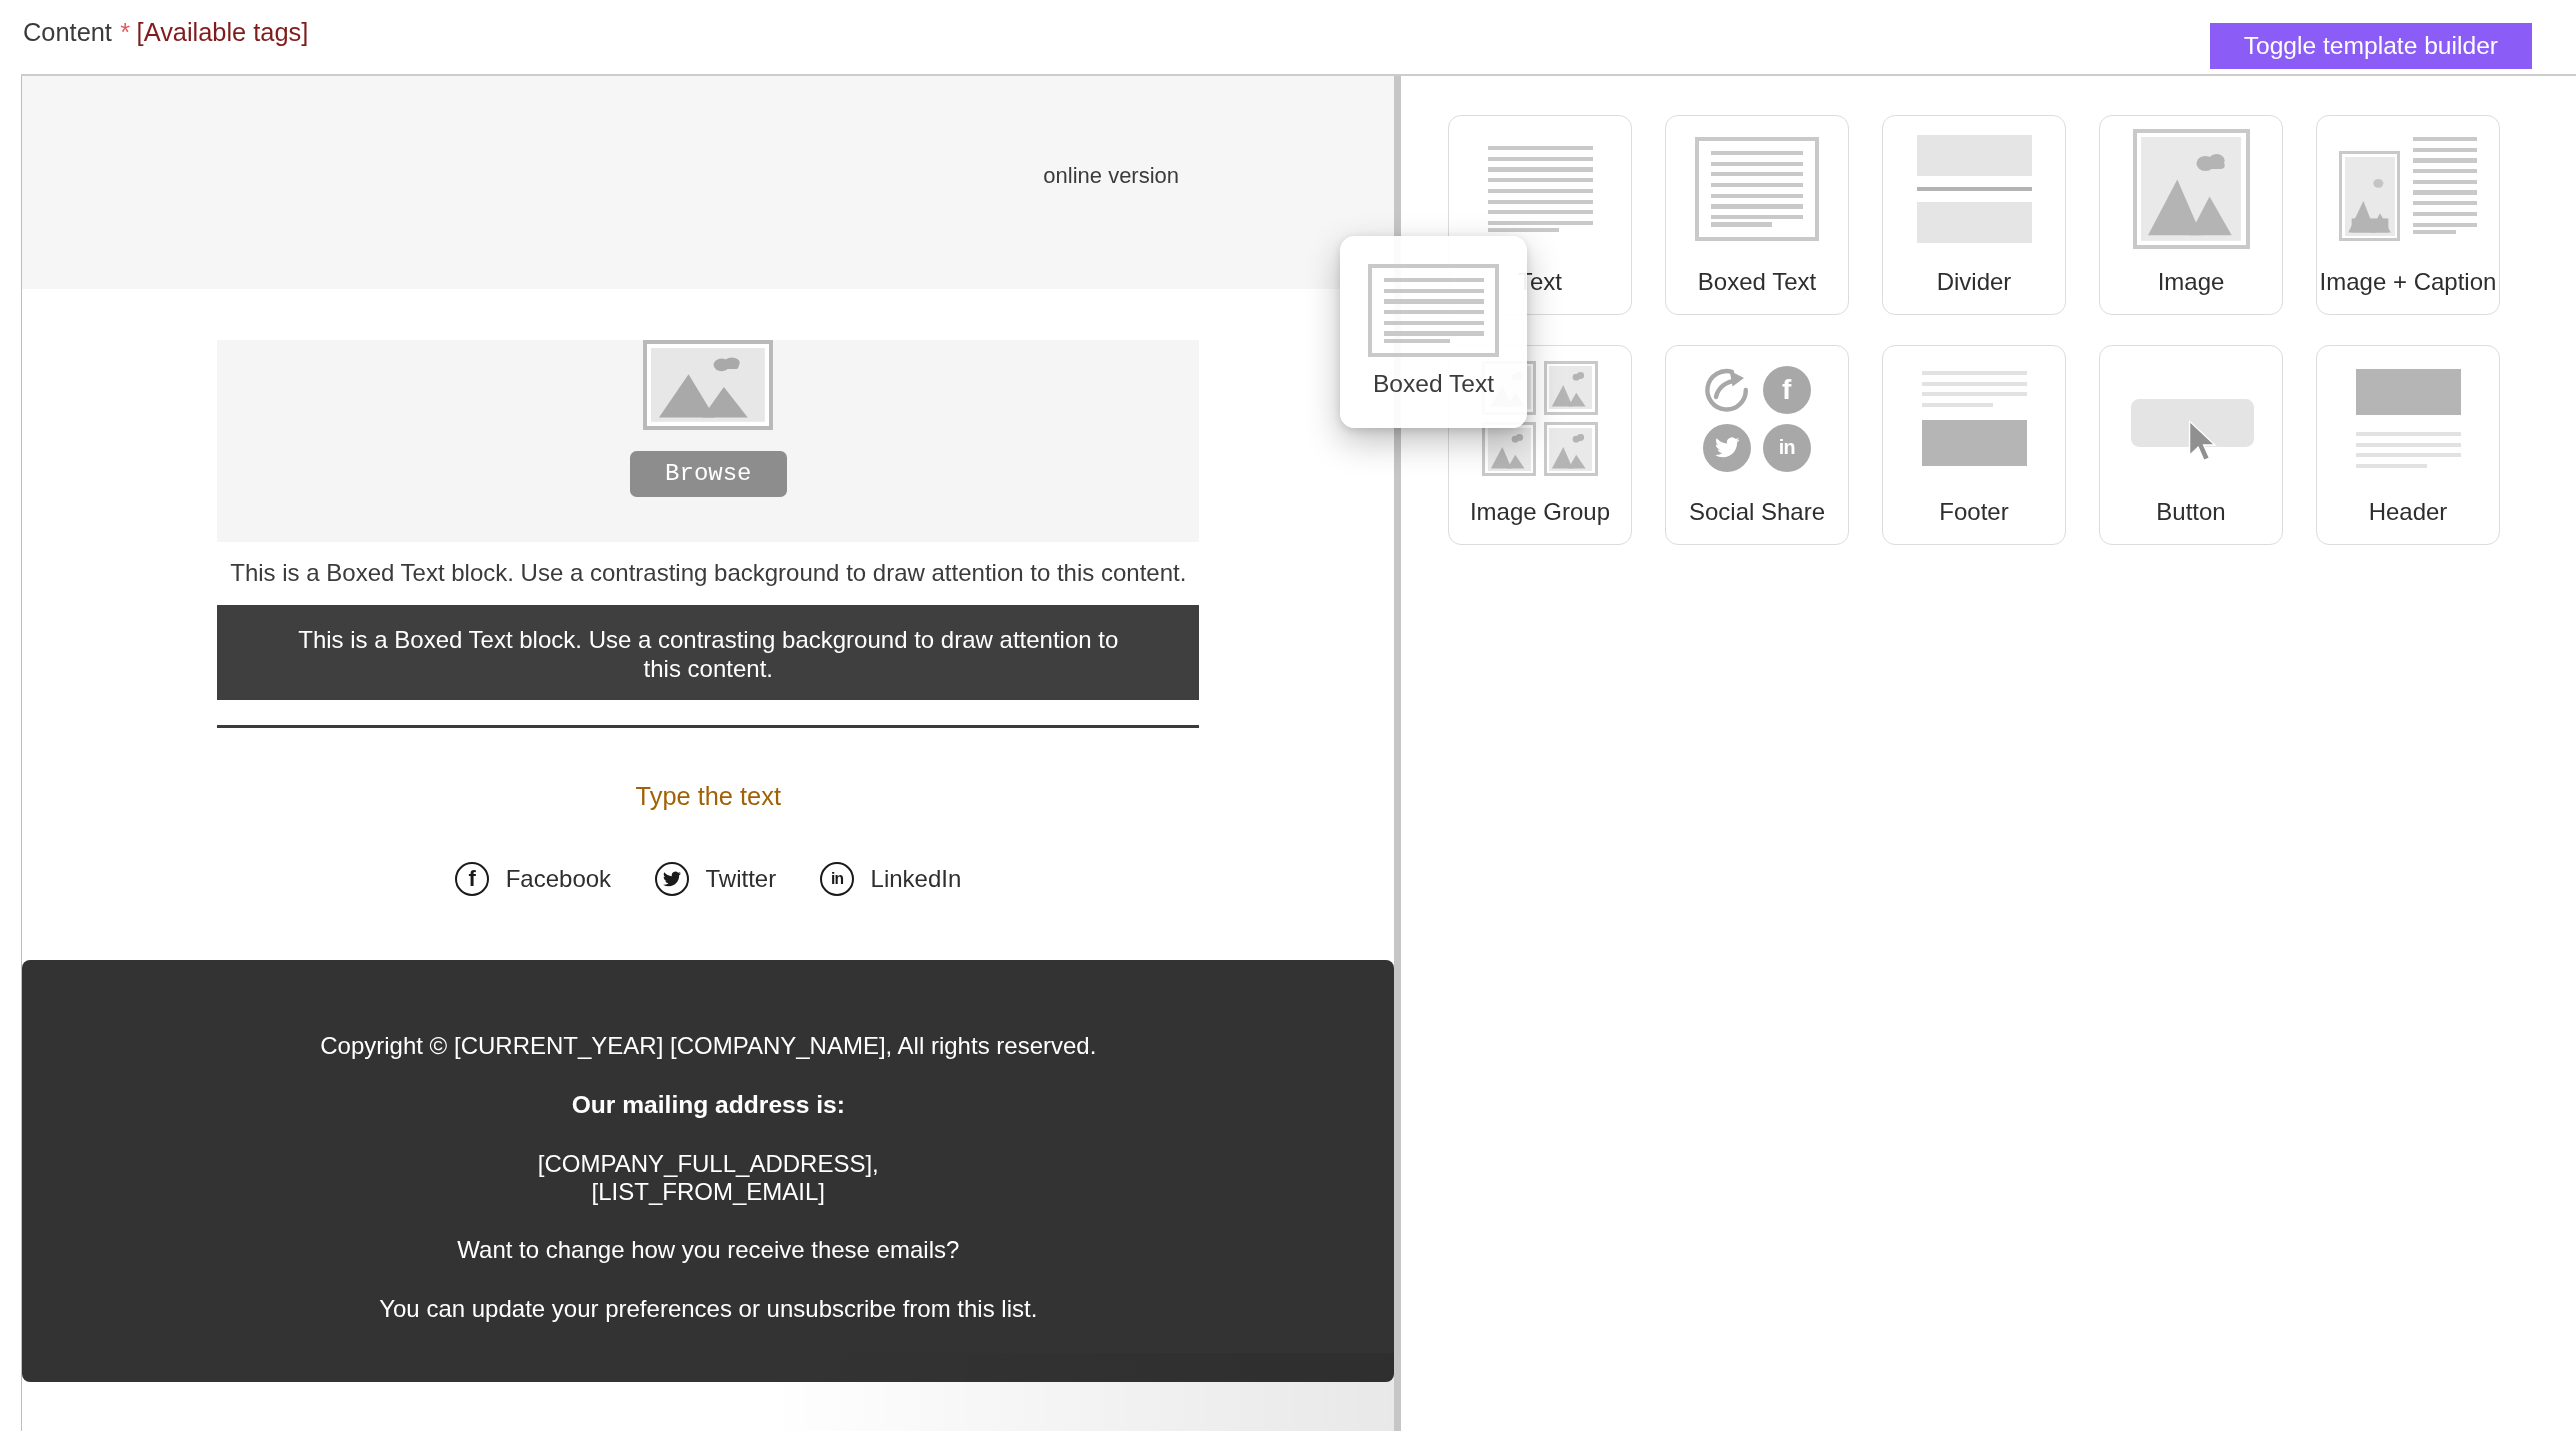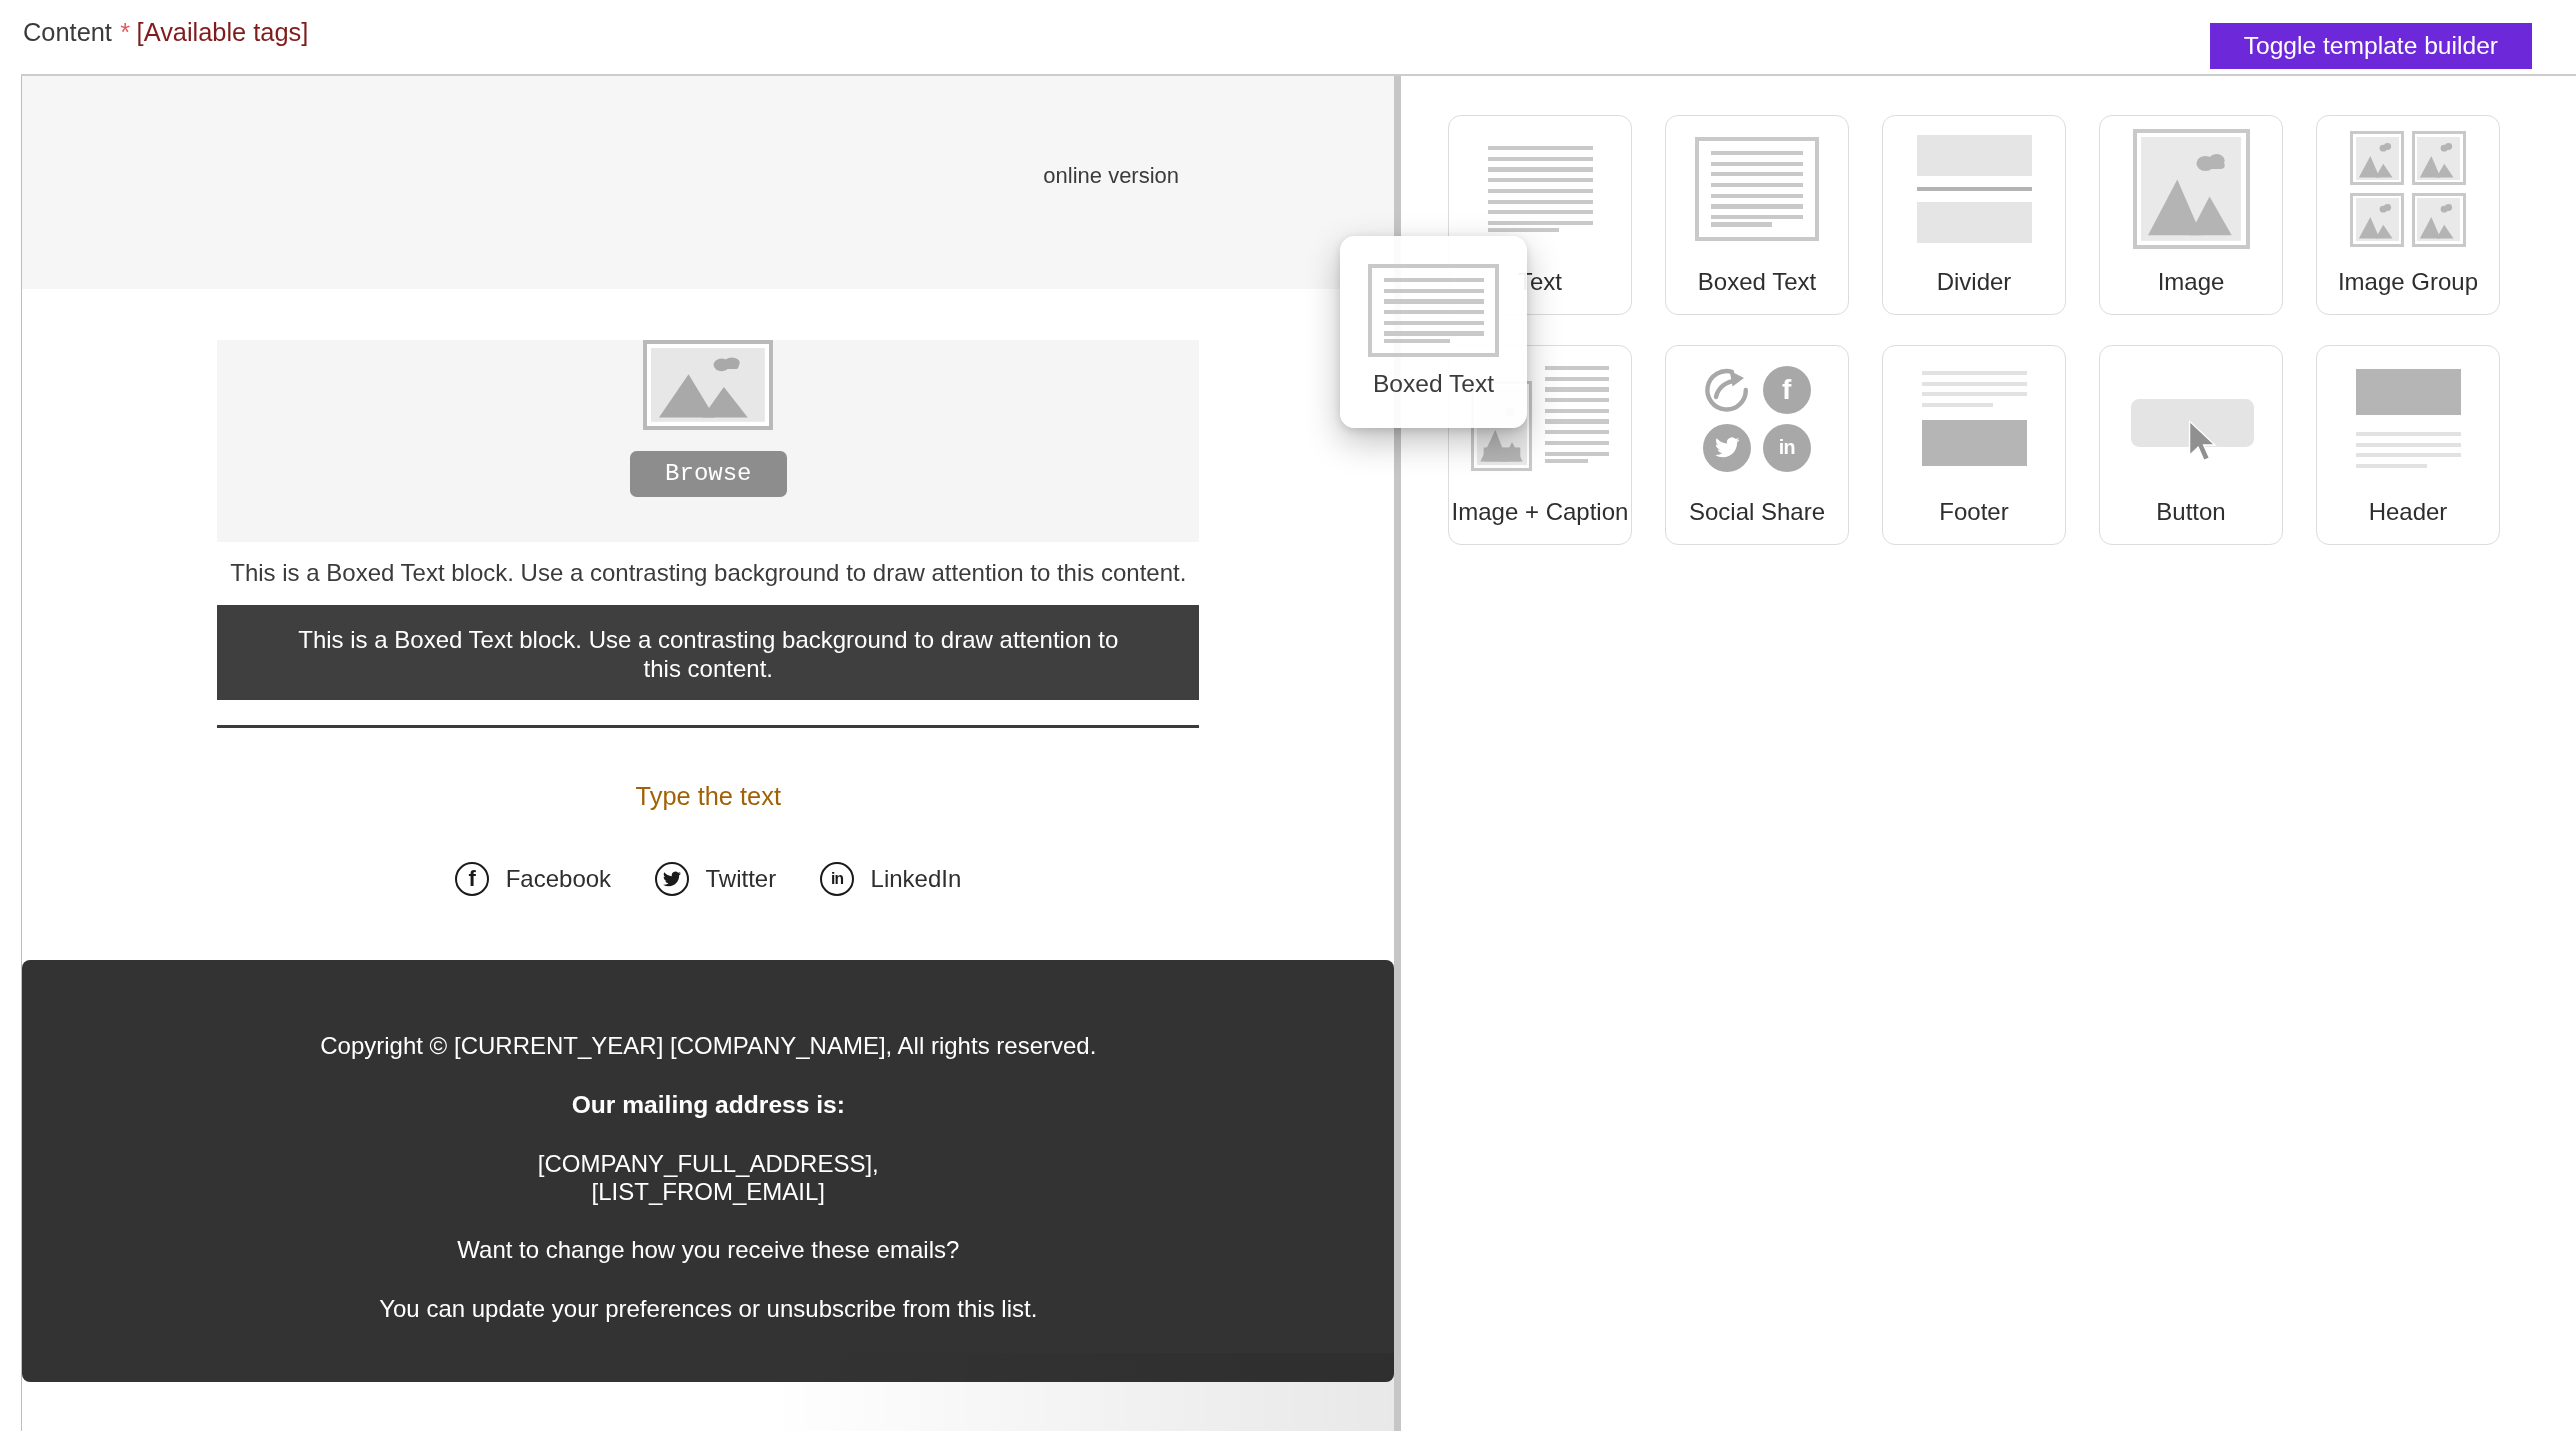--- a/index.html
+++ b/index.html
@@ -11,21 +11,21 @@
     color:#3b3b3b;
     overflow:hidden;
   }
 
   
   .field-label { position:absolute; left:23px; top:18px; font-size:25.4px; color:#3b3b3b; }
   .field-label .req { color:#e05c5c; margin:0 6.6px 0 8.2px; }
   .field-label .tags-link { color:#7f1d1d; text-decoration:none; cursor:pointer; }
   .toggle-btn {
     position:absolute; top:23px; right:44px; height:46px; padding:0 34px;
-    background:#6d28d9; color:#fff; font-size:24.6px; border:none; cursor:pointer;
+    background:#8b5cf6; color:#fff; font-size:24.6px; border:none; cursor:pointer;
     font-family:"Liberation Sans", sans-serif;
   }
   .top-rule { position:absolute; left:21.3px; right:0; top:74px; height:1.6px; background:#cccccc; }
 
   
   .preview-panel {
     position:absolute; left:21.3px; top:76px; width:1373px; bottom:0;
     background:#ffffff; border-left:1.6px solid #bdbdbd;
   }
   .pre-header { height:213px; background:#f6f6f6; position:relative; }
@@ -239,20 +239,41 @@
             <ellipse cx="75" cy="25" rx="8" ry="7" fill="#b4b4b4"></ellipse>
             <rect x="58" y="26" width="25" height="8" rx="4" fill="#b4b4b4"></rect>
           </svg>
         </div>
       </div>
       <div class="card-label">Image</div>
     </div>
 
     <div class="card">
       <div class="card-icon">
+        <div style="display:flex;align-items:flex-start;gap:13px;">
+          <div class="pic-frame" style="width:61px;height:90px;border-width:3.3px;padding:2.5px;margin-top:14.8px;">
+            <svg viewBox="0 0 60 90" preserveAspectRatio="none">
+                <rect width="60" height="90" fill="#e9e9e9"></rect>
+                <path d="M4 86 L22 50 L37 86 Z" fill="#b4b4b4"></path>
+                <path d="M30 86 L42 64 L55 86 Z" fill="#b4b4b4"></path>
+                <rect x="8" y="70" width="44" height="16" fill="#b4b4b4"></rect>
+                <ellipse cx="40" cy="30" rx="6" ry="5" fill="#c4c4c4"></ellipse>
+              </svg>
+          </div>
+          <div class="icon-col">
+            <div class="lines" style="width:64px;height:93px;"></div>
+            <div class="line-short" style="width:43px;"></div>
+          </div>
+        </div>
+      </div>
+      <div class="card-label">Image + Caption</div>
+    </div>
+
+    <div class="card">
+      <div class="card-icon">
         <div class="mini-grid">
           <div class="pic-frame" style="width:54px;height:54px;border-width:3.3px;padding:2.5px;">
             <svg viewBox="0 0 60 50" preserveAspectRatio="none">
                 <rect width="60" height="50" fill="#e9e9e9"></rect>
                 <path d="M4 47 L20 22 L33 47 Z" fill="#b4b4b4"></path>
                 <path d="M27 47 L38 31 L51 47 Z" fill="#b4b4b4"></path>
                 <ellipse cx="38" cy="13" rx="5" ry="4" fill="#b4b4b4"></ellipse>
                 <ellipse cx="44" cy="11" rx="5" ry="4" fill="#b4b4b4"></ellipse>
               </svg>
           </div>
@@ -279,41 +300,20 @@
                 <rect width="60" height="50" fill="#e9e9e9"></rect>
                 <path d="M4 47 L20 22 L33 47 Z" fill="#b4b4b4"></path>
                 <path d="M27 47 L38 31 L51 47 Z" fill="#b4b4b4"></path>
                 <ellipse cx="38" cy="13" rx="5" ry="4" fill="#b4b4b4"></ellipse>
                 <ellipse cx="44" cy="11" rx="5" ry="4" fill="#b4b4b4"></ellipse>
               </svg>
           </div>
         </div>
       </div>
       <div class="card-label">Image Group</div>
-    </div>
-
-    <div class="card">
-      <div class="card-icon">
-        <div style="display:flex;align-items:flex-start;gap:13px;">
-          <div class="pic-frame" style="width:61px;height:90px;border-width:3.3px;padding:2.5px;margin-top:14.8px;">
-            <svg viewBox="0 0 60 90" preserveAspectRatio="none">
-                <rect width="60" height="90" fill="#e9e9e9"></rect>
-                <path d="M4 86 L22 50 L37 86 Z" fill="#b4b4b4"></path>
-                <path d="M30 86 L42 64 L55 86 Z" fill="#b4b4b4"></path>
-                <rect x="8" y="70" width="44" height="16" fill="#b4b4b4"></rect>
-                <ellipse cx="40" cy="30" rx="6" ry="5" fill="#c4c4c4"></ellipse>
-              </svg>
-          </div>
-          <div class="icon-col">
-            <div class="lines" style="width:64px;height:93px;"></div>
-            <div class="line-short" style="width:43px;"></div>
-          </div>
-        </div>
-      </div>
-      <div class="card-label">Image + Caption</div>
     </div>
 
     <div class="card">
       <div class="card-icon">
         <div class="soc-grid">
           <svg class="soc-share-svg" viewBox="0 0 48 48">
             <path d="M29 5.8 A19.2 19.2 0 1 0 42.8 24" fill="none" stroke="#a8a8a8" stroke-width="4.4" stroke-linecap="round"></path>
             <path d="M13 31 C15 21.5 23 15.5 33.5 14.5" fill="none" stroke="#a8a8a8" stroke-width="4.4" stroke-linecap="round"></path>
             <polygon points="41,12 26.5,4.5 29.5,20.5" fill="#a8a8a8"></polygon>
           </svg>

